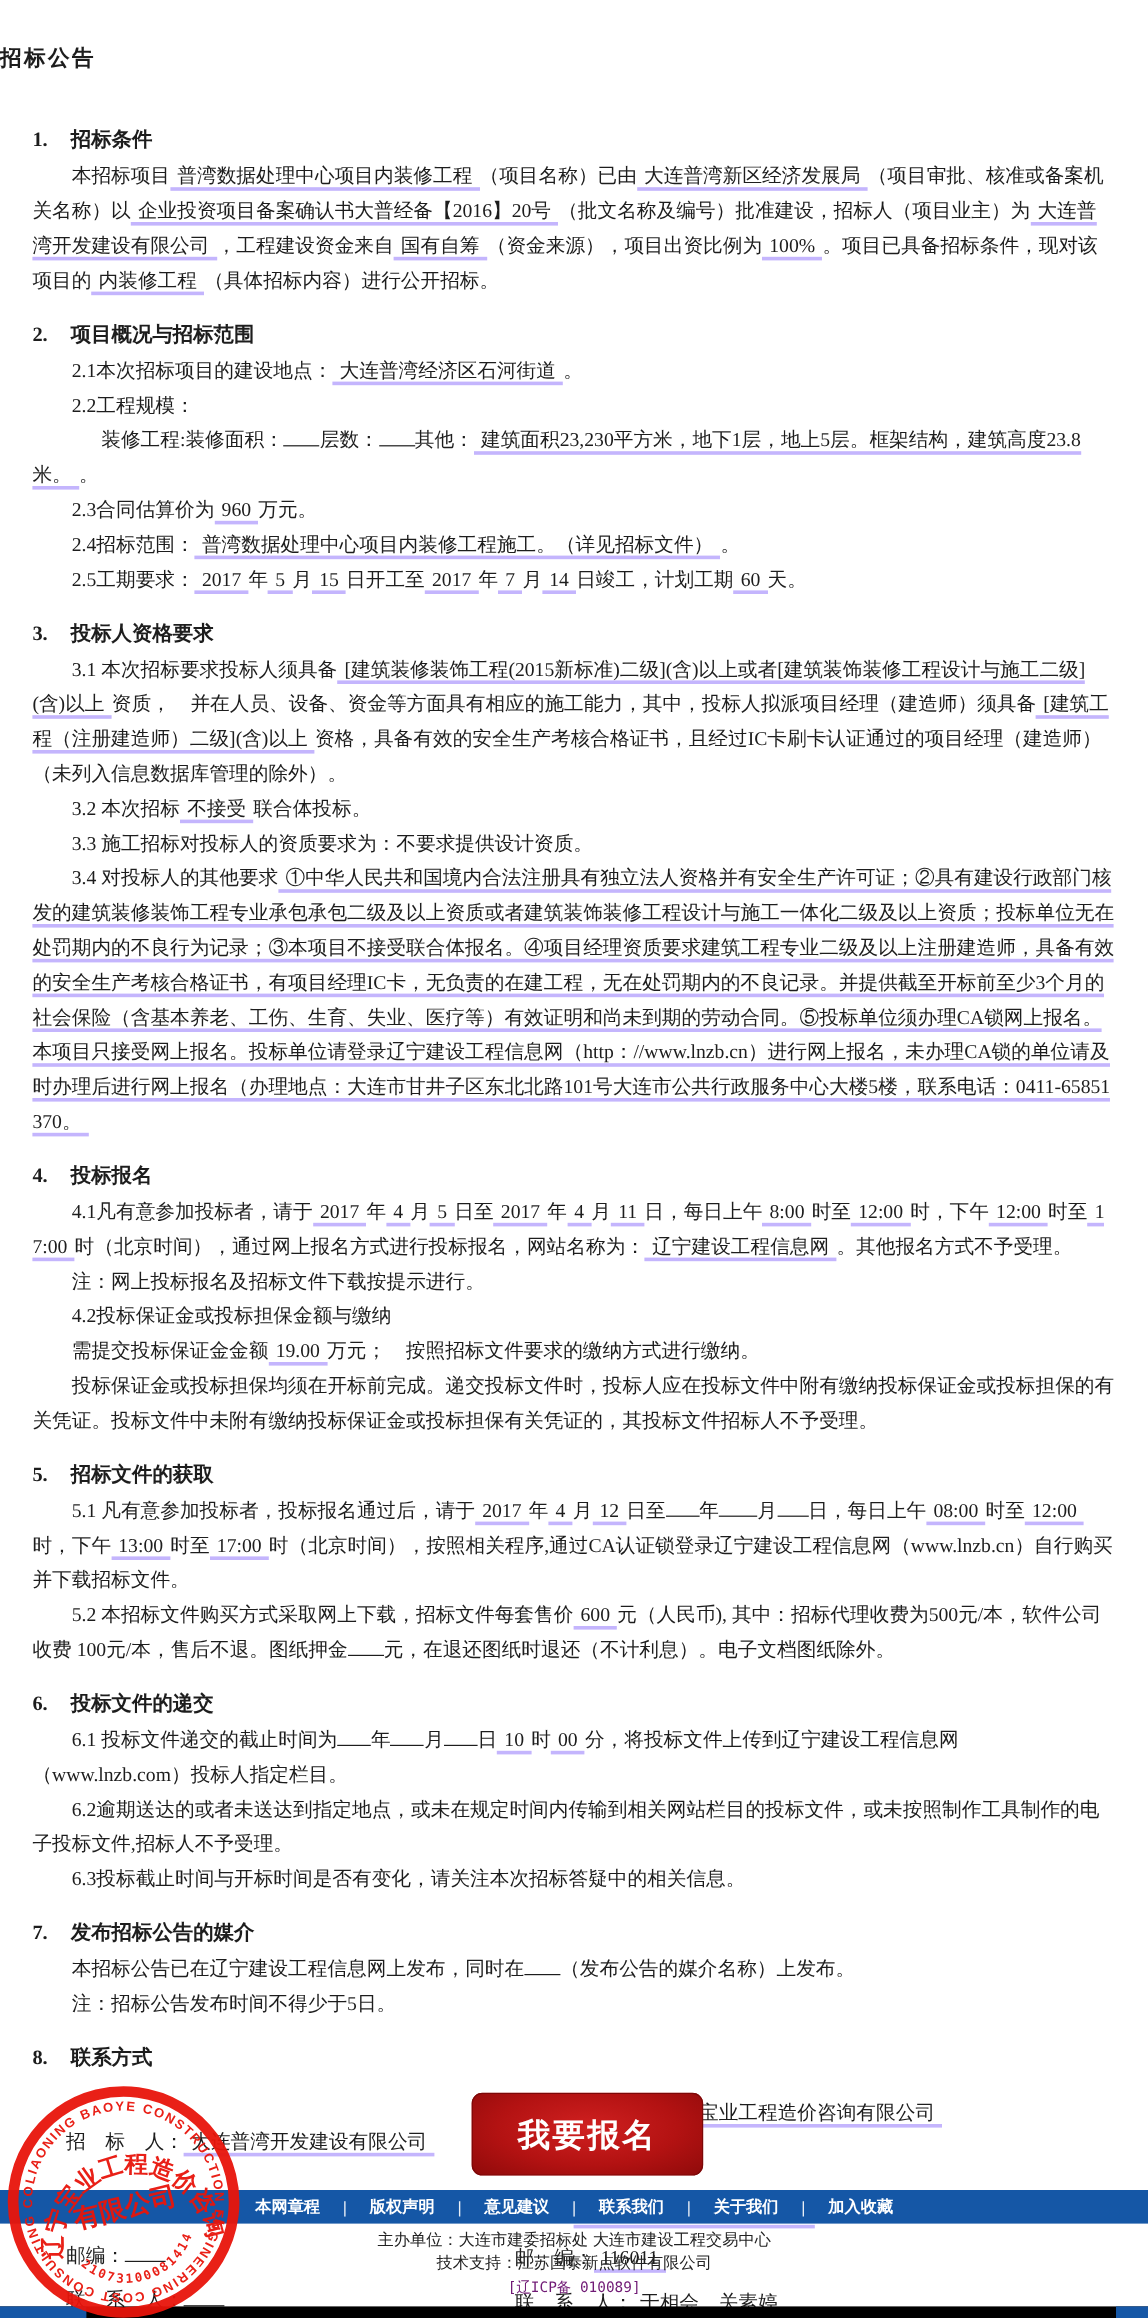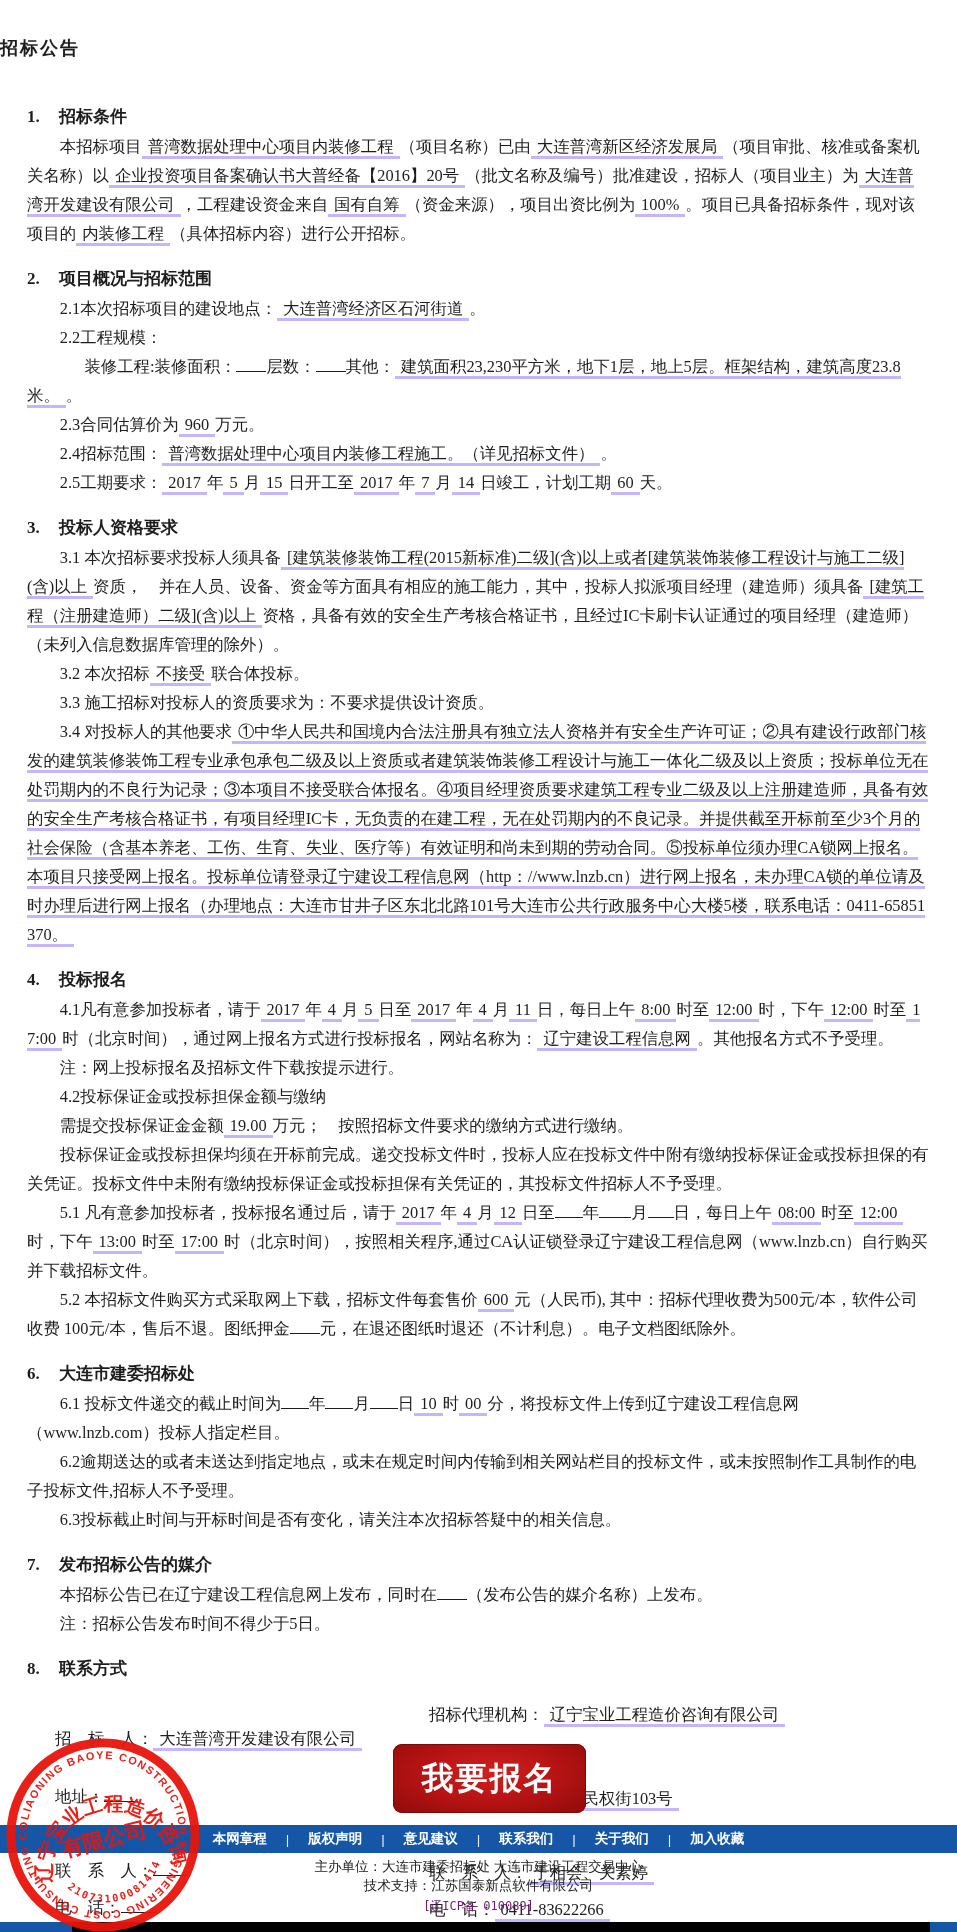--- a/index.html
+++ b/index.html
@@ -17,21 +17,21 @@
   .contact{display:flex;margin-top:12px;}
   .contact-col{display:flex;flex-direction:column;}
   .contact-col.left{width:402px;padding-left:28px;box-sizing:border-box;}
   .contact-col.right{width:392px;box-sizing:border-box;}
   .c-row{height:37px;line-height:30px;white-space:nowrap;}
   .c-first{height:86px;}
   .contact-col.left .c-first{display:flex;align-items:center;}
   .contact-col.right .c-first{white-space:normal;line-height:33px;padding-top:2px;}
   
   .signup-btn{position:absolute;left:393px;top:1744px;width:193px;height:69px;border:none;cursor:pointer;
-     border-radius:9px;color:#fff;font-weight:bold;font-size:32px;letter-spacing:2px;
+     border-radius:9px;color:#fff;font-weight:bold;font-size:27px;letter-spacing:2px;
      font-family:"Liberation Sans","DejaVu Sans",sans-serif;
      background:radial-gradient(ellipse at 50% 42%, #d02020 0%, #b31212 55%, #8e0a0a 100%);
      box-shadow:inset 0 0 0 1px #7c0808;}
   
   .stamp{position:absolute;left:4px;top:1736px;width:198px;height:198px;z-index:5;pointer-events:none;
          transform:rotate(-14deg);opacity:0.95;}
   
   .footer-bar{position:absolute;left:0;top:1825px;width:957px;height:28px;background:#1557a6;
       display:flex;align-items:center;justify-content:center;z-index:2;
       font-family:"Liberation Sans","DejaVu Sans",sans-serif;font-size:13.5px;font-weight:bold;color:#fff;}
@@ -64,23 +64,24 @@
       <div class="para">3.1 本次招标要求投标人须具备<span class="fill">[建筑装修装饰工程(2015新标准)二级](含)以上或者[建筑装饰装修工程设计与施工二级](含)以上</span>资质，　并在人员、设备、资金等方面具有相应的施工能力，其中，投标人拟派项目经理（建造师）须具备<span class="fill">[建筑工程（注册建造师）二级](含)以上</span>资格，具备有效的安全生产考核合格证书，且经过IC卡刷卡认证通过的项目经理（建造师）（未列入信息数据库管理的除外）。</div>
       <div class="para">3.2 本次招标<span class="fill">不接受</span>联合体投标。</div>
       <div class="para">3.3 施工招标对投标人的资质要求为：不要求提供设计资质。</div>
       <div class="para">3.4 对投标人的其他要求<span class="fill">①中华人民共和国境内合法注册具有独立法人资格并有安全生产许可证；②具有建设行政部门核发的建筑装修装饰工程专业承包承包二级及以上资质或者建筑装饰装修工程设计与施工一体化二级及以上资质；投标单位无在处罚期内的不良行为记录；③本项目不接受联合体报名。④项目经理资质要求建筑工程专业二级及以上注册建造师，具备有效的安全生产考核合格证书，有项目经理IC卡，无负责的在建工程，无在处罚期内的不良记录。并提供截至开标前至少3个月的社会保险（含基本养老、工伤、生育、失业、医疗等）有效证明和尚未到期的劳动合同。⑤投标单位须办理CA锁网上报名。本项目只接受网上报名。投标单位请登录辽宁建设工程信息网（http：//www.lnzb.cn）进行网上报名，未办理CA锁的单位请及时办理后进行网上报名（办理地点：大连市甘井子区东北北路101号大连市公共行政服务中心大楼5楼，联系电话：0411-65851370。</span></div>
       <div class="sec-heading"><span class="num">4.</span><span>投标报名</span></div>
       <div class="para">4.1凡有意参加投标者，请于<span class="fill">2017</span>年<span class="fill">4</span>月<span class="fill">5</span>日至<span class="fill">2017</span>年<span class="fill">4</span>月<span class="fill">11</span>日，每日上午<span class="fill">8:00</span>时至<span class="fill">12:00</span>时，下午<span class="fill">12:00</span>时至<span class="fill">17:00</span>时（北京时间），通过网上报名方式进行投标报名，网站名称为：<span class="fill">辽宁建设工程信息网</span>。其他报名方式不予受理。</div>
       <div class="para">注：网上投标报名及招标文件下载按提示进行。</div>
       <div class="para">4.2投标保证金或投标担保金额与缴纳</div>
       <div class="para">需提交投标保证金金额<span class="fill">19.00</span>万元；　按照招标文件要求的缴纳方式进行缴纳。</div>
       <div class="para">投标保证金或投标担保均须在开标前完成。递交投标文件时，投标人应在投标文件中附有缴纳投标保证金或投标担保的有关凭证。投标文件中未附有缴纳投标保证金或投标担保有关凭证的，其投标文件招标人不予受理。</div>
+      <div class="sec-heading"><span class="num">5.</span><span>招标文件的获取</span></div>
       <div class="para">5.1 凡有意参加投标者，投标报名通过后，请于<span class="fill">2017</span>年<span class="fill">4</span>月<span class="fill">12</span>日至<span class="blank" style="width: 28px;"></span>年<span class="blank" style="width: 32px;"></span>月<span class="blank" style="width: 26px;"></span>日，每日上午<span class="fill">08:00</span>时至<span class="fill">12:00</span>时，下午<span class="fill">13:00</span>时至<span class="fill">17:00</span>时（北京时间），按照相关程序,通过CA认证锁登录辽宁建设工程信息网（www.lnzb.cn）自行购买并下载招标文件。</div>
       <div class="para">5.2 本招标文件购买方式采取网上下载，招标文件每套售价<span class="fill">600</span>元（人民币), 其中：招标代理收费为500元/本，软件公司收费 100元/本，售后不退。图纸押金<span class="blank" style="width: 30px;"></span>元，在退还图纸时退还（不计利息）。电子文档图纸除外。</div>
-      <div class="sec-heading"><span class="num">6.</span><span>大连市建委招标处</span></div>
+      <div class="sec-heading"><span class="num">6.</span><span>投标文件的递交</span></div>
       <div class="para">6.1 投标文件递交的截止时间为<span class="blank" style="width: 28px;"></span>年<span class="blank" style="width: 28px;"></span>月<span class="blank" style="width: 28px;"></span>日<span class="fill">10</span>时<span class="fill">00</span>分，将投标文件上传到辽宁建设工程信息网（www.lnzb.com）投标人指定栏目。</div>
       <div class="para">6.2逾期送达的或者未送达到指定地点，或未在规定时间内传输到相关网站栏目的投标文件，或未按照制作工具制作的电子投标文件,招标人不予受理。</div>
       <div class="para">6.3投标截止时间与开标时间是否有变化，请关注本次招标答疑中的相关信息。</div>
       <div class="sec-heading"><span class="num">7.</span><span>发布招标公告的媒介</span></div>
       <div class="para">本招标公告已在辽宁建设工程信息网上发布，同时在<span class="blank" style="width: 30px;"></span>（发布公告的媒介名称）上发布。</div>
       <div class="para">注：招标公告发布时间不得少于5日。</div>
       <div class="sec-heading"><span class="num">8.</span><span>联系方式</span></div>
       <div class="contact">
         <div class="contact-col left">
           <div class="c-row c-first">

